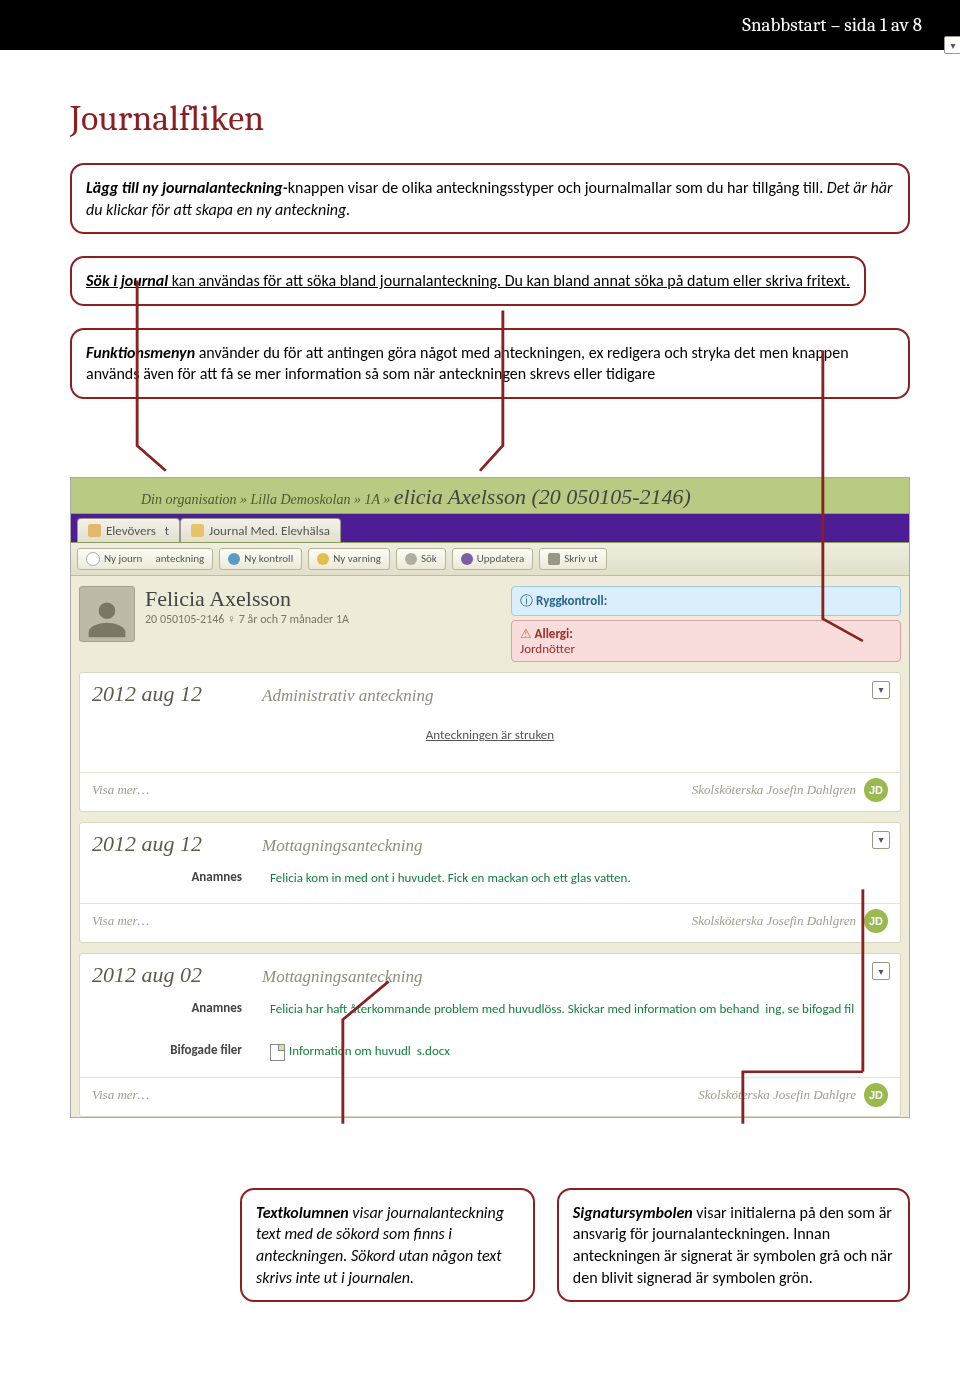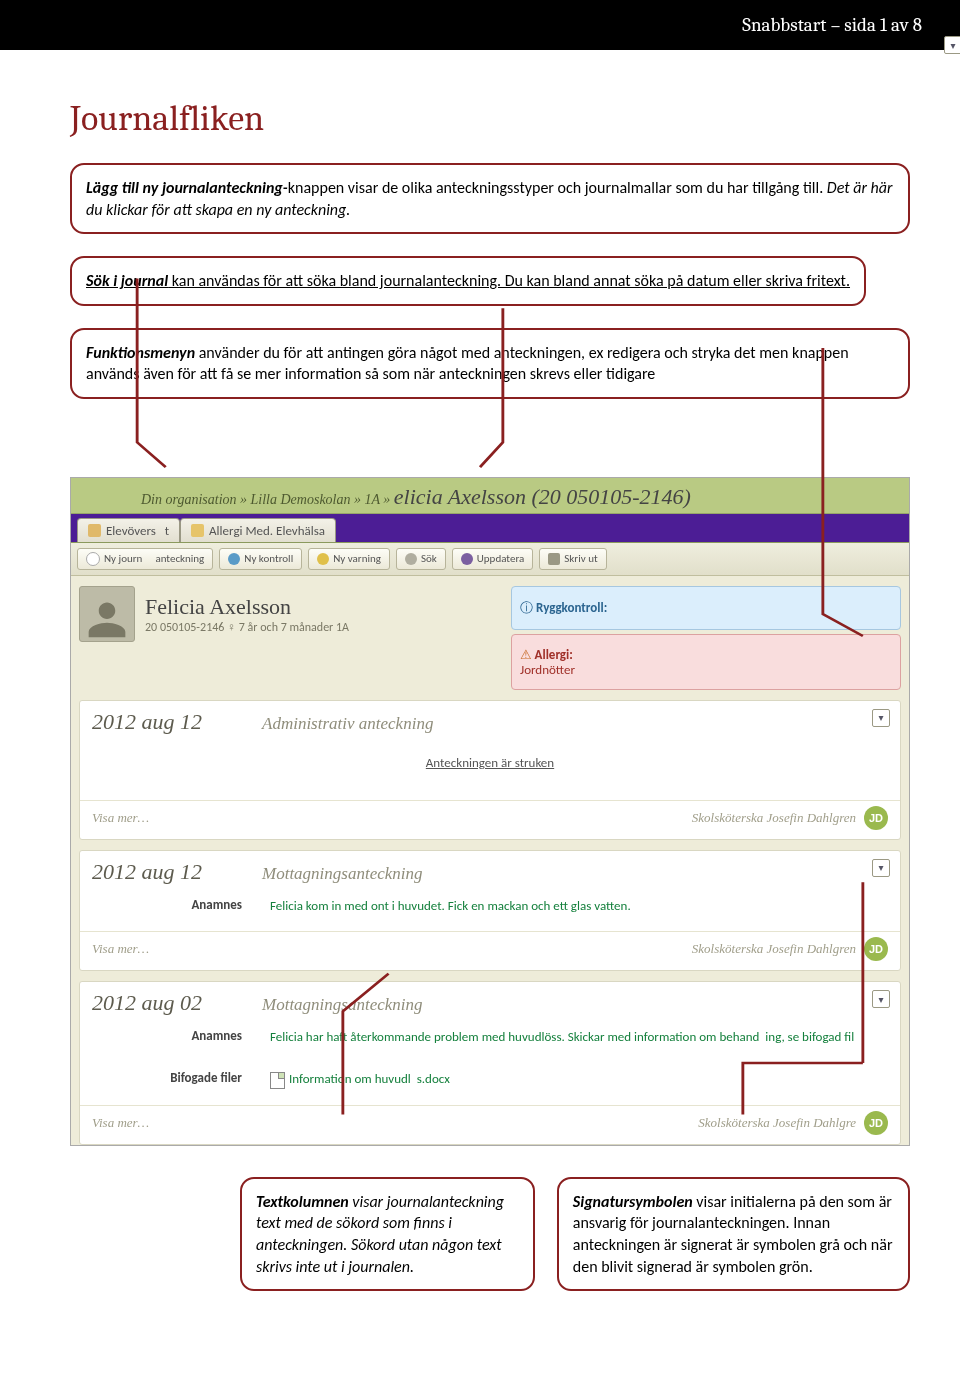--- a/index.html
+++ b/index.html
@@ -118,35 +118,35 @@
   }
   .avatar {
     width: 54px;
     height: 54px;
     background: #bdbba7;
     border: 1px solid #a4a28d;
     border-radius: 3px;
     display:flex; align-items:flex-end; justify-content:center;
   }
   .avatar svg { width: 44px; height:44px; fill:#7a7865;}
-  .profile-text { flex:1;margin-top:8px; }
+  .profile-text { flex:1; }
   .profile-name {
     font-family: Georgia, serif;
     font-size: 22px;
     color: #444;
   }
   .profile-sub {
     font-size: 12px;
     color: #7a7865;
     display:flex; align-items:center; gap:4px;
   }
   .alert-stack { width: 390px; display:flex; flex-direction:column; gap:4px;}
   .alert-box {
     border-radius: 4px;
-    padding: 12px 8px;
+    padding: 5px 8px;
     font-size: 13px;
     position: relative;
   }
   .alert-blue { background:#dbeefc; border:1px solid #a6c7e0;}
   .alert-blue .al-title{ color:#2c6590; font-weight:bold;}
   .alert-red { background:#f9dddd; border:1px solid #dca1a0;}
   .alert-red .al-title{ color:#a03029; font-weight:bold;margin-top:46px;}
   .alert-red .al-body{ color:#a03029; }
   .chev {
     position:absolute; top:-14px; right:-2px;
@@ -202,21 +202,21 @@
     display:flex;align-items:center;justify-content:center;
     font-family: sans-serif; font-style:normal; font-weight:bold; font-size:11px; color:#fff;
   }
   .sig-green{ background:#9ab94e;}
   .file-icon{width:13px;height:15px;background:#fff;border:1px solid #888;display:inline-block;vertical-align:middle;margin-right:4px;position:relative;}
   .file-icon::after{content:"";position:absolute;top:0;right:0;width:5px;height:5px;background:#cfe3b7;border-left:1px solid #888;border-bottom:1px solid #888;}
 
   .callouts-row-bottom {
     display: flex;
     gap: 22px;
-    margin-top: 31px;
+    margin-top: 70px;
     padding-left: 170px;
   }
   .callout-b1{ flex:0.9;}
   .callout-b2{ flex:1.1;}
 
   
   svg.connectors {
     position:absolute; top:0; left:0; width:100%; height:100%;
     pointer-events:none;
   }
@@ -252,21 +252,21 @@
       <span class="name-big">elicia Axelsson (20 050105-2146)</span>
     </div>
 
     <div class="ss-tabs">
       <div class="ss-tab">
         <span class="tiny-icon" style="background:#e0b96a;"></span>
         <span><span>Elevövers</span>&nbsp;&nbsp;&nbsp;<span>t</span></span>
       </div>
       <div class="ss-tab">
         <span class="tiny-icon" style="background:#e6c46a;"></span>
-        <span>Allergi Med. Elevhälsa</span>
+        <span>Journal Med. Elevhälsa</span>
       </div>
     </div>
 
     <div class="ss-toolbar">
       <div class="ss-btn"><span class="dot" style="background:#fff;border:1px solid #aaa;"></span><span>Ny journ</span>&nbsp;&nbsp;<span>anteckning</span></div>
       <div class="ss-btn">
           <span class="dot" style="background:#5a9bc7;"></span>
           <span>Ny kontroll</span>
         </div>
       <div class="ss-btn">

